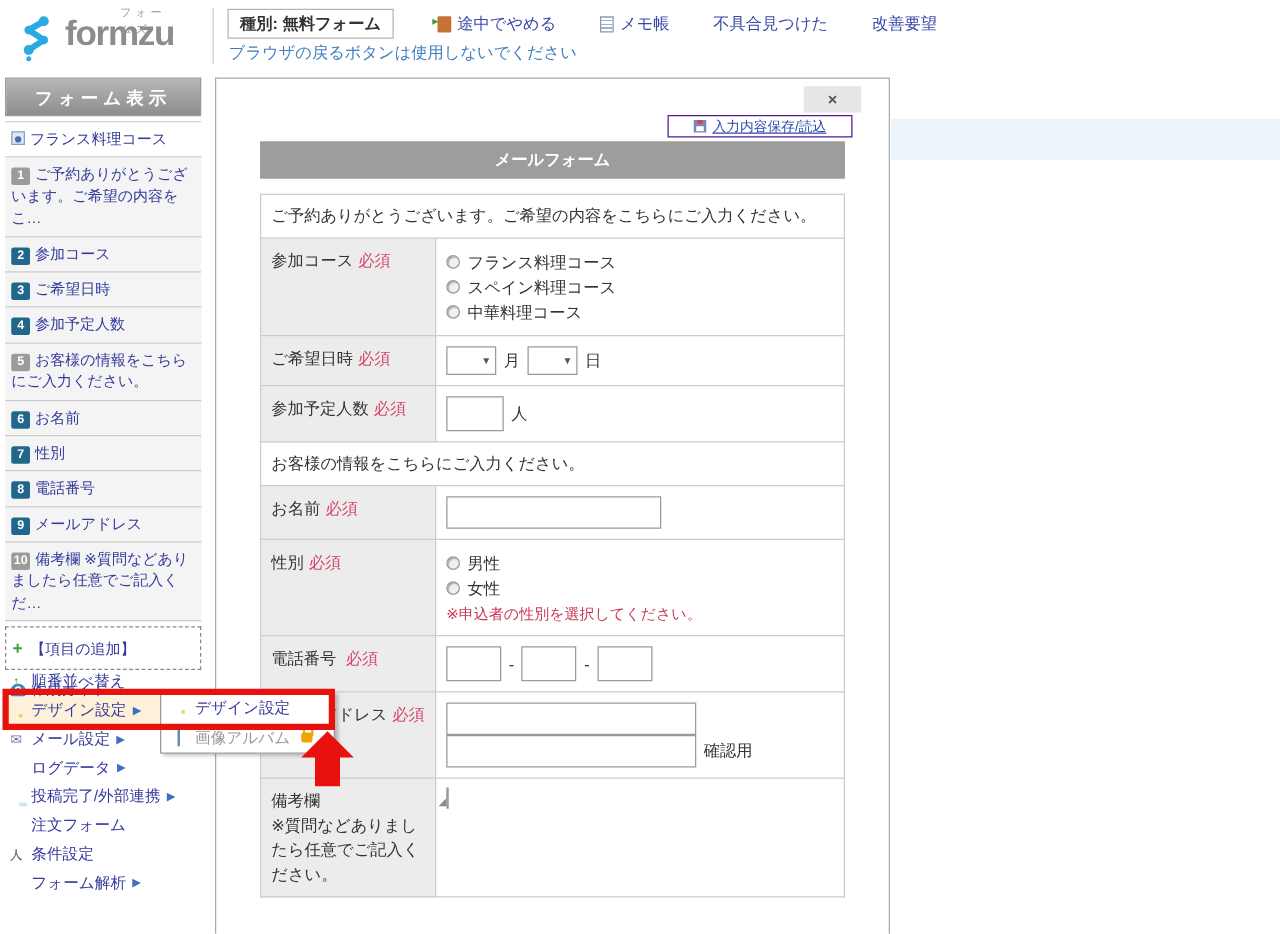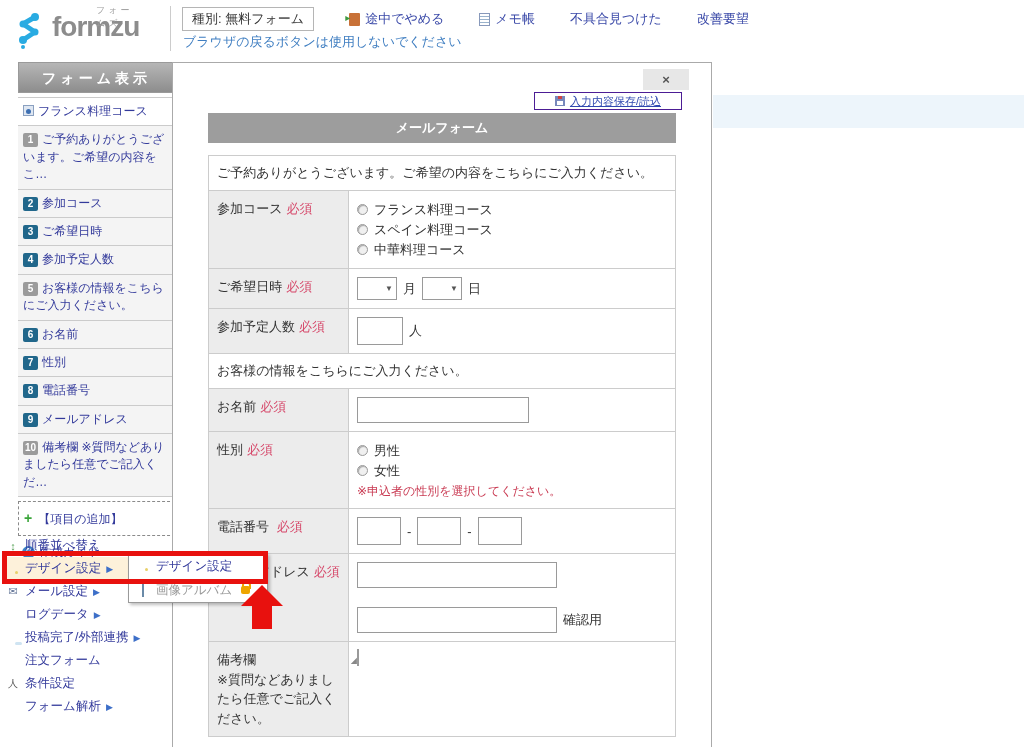--- a/index.html
+++ b/index.html
@@ -9,30 +9,30 @@
     font-family:"Liberation Sans","DejaVu Sans",sans-serif; font-size:13px;
   }
   
   .logo { position:absolute; left:14px; top:10px; display:flex; align-items:flex-start; cursor:pointer; }
   .logo svg { display:block; }
   .logo-text { position:relative; margin-left:8px; }
   .logo-name { font-size:28px; font-weight:bold; color:#8c8c8c; letter-spacing:-1px; line-height:1.2; }
   .logo-kana { position:absolute; top:-6px; left:44px; font-size:9px; color:#9a9a9a; letter-spacing:3px; }
   .header-divider { position:absolute; left:170px; top:6px; width:1px; height:45px; background:#ccc; }
   .toolbar { position:absolute; left:182px; top:7px; display:flex; align-items:center; gap:19px; white-space:nowrap; }
-  .type-box { border:1px solid #b5b5b5; background:#fff; padding:2px 9px; color:#333; cursor:pointer; }
+  .type-box { border:1px solid #b5b5b5; background:#fff; padding:2px 9px; color:#333; cursor:pointer;font-weight:bold; }
   .tlink { color:#3a49a8; display:inline-flex; align-items:center; gap:5px; cursor:pointer;margin-left:16px; }
   .warning { position:absolute; left:183px; top:33px; color:#3f7ec1; }
   .door-icon { display:inline-block; width:11px; height:13px; background:#c87137; border-radius:1px; position:relative; }
   .door-icon::before { content:"▸"; position:absolute; left:-4px; top:-1px; color:#3f9a3f; font-size:10px; }
   .memo-icon { display:inline-block; width:11px; height:13px; background:repeating-linear-gradient(#fff 0 2px,#9ab3cc 2px 3px); border:1px solid #8899bb; }
   .bluestrip { position:absolute; left:713px; right:0; top:95px; height:33px; background:#edf5fb; }
 
   
-  .sidebar { position:absolute; left:18px; top:62px; width:157px; font-size:12px; line-height:1.45; }
+  .sidebar { position:absolute; left:4px; top:62px; width:157px; font-size:12px; line-height:1.45; }
   .sb-header { height:31px; line-height:31px; text-align:center; color:#fff; font-weight:bold; font-size:14px;
     letter-spacing:4px; background:linear-gradient(#b6b6b6,#8d8d8d); border:1px solid #9a9a9a; margin-bottom:4px; cursor:pointer; }
   .sb-list { background:#f4f4f4; border-top:1px solid #cbcbcb; }
   .sb-item { padding:5px 5px; border-bottom:1px solid #cbcbcb; color:#333a9b; cursor:pointer; }
   .sb-item.first { background:#fff; }
   .form-icon { display:inline-block; width:11px; height:11px; background:#dfe7f2; border:1px solid #8aa0c0; position:relative; margin-right:4px; vertical-align:-1px; }
   .form-icon::before { content:""; position:absolute; left:2px; bottom:1px; width:5px; height:5px; border-radius:50%; background:#3d6fb2; }
   .badge { display:inline-block; min-width:15px; padding:0 2px; height:14px; line-height:14px; font-size:10px; font-weight:bold;
     color:#fff; text-align:center; border-radius:2px; margin-right:4px; }
   .badge.gray { background:#9b9b9b; } .badge.teal { background:#21678b; }
@@ -99,21 +99,21 @@
   .opt { display:flex; align-items:center; gap:6px; margin:1px 0; line-height:19px; }
   .radio { width:11px; height:11px; border-radius:50%; border:1px solid #9a9a9a; background:#f0f0f0;
     box-shadow:inset 1px 1px 1px rgba(0,0,0,.3); flex:none; cursor:pointer; }
   .sel { display:inline-flex; align-items:center; justify-content:flex-end; width:40px; height:23px;
     border:1px solid #9a9a9a; background:#fff; padding-right:3px; cursor:pointer; vertical-align:middle; }
   .caret-icon { font-size:8px; color:#555; } .caret-icon::before { content:"▼"; }
   .ibox { border:1px solid #9a9a9a; background:#fff; display:inline-block; vertical-align:middle; cursor:text; }
   .i-people { width:46px; height:28px; } .i-name { width:172px; height:26px; }
   .i-tel { width:44px; height:28px; } .i-mail { width:200px; height:26px; }
   .row-inline { display:flex; align-items:center; gap:6px; }
-  .stack { display:flex; flex-direction:column; gap:19px; }
+  .stack { display:flex; flex-direction:column; gap:0; }
   .ta { width:272px; height:116px; border:1px solid #9a9a9a; background:#fff; position:relative; cursor:text; }
   .ta-handle { position:absolute; right:1px; bottom:0; font-size:8px; color:#888; }
   .ta-handle::before { content:"◢"; }
 </style>
 </head>
 <body>
 
 <div class="logo">
   <span>
     <svg width="30" height="40" viewBox="0 0 30 40">

